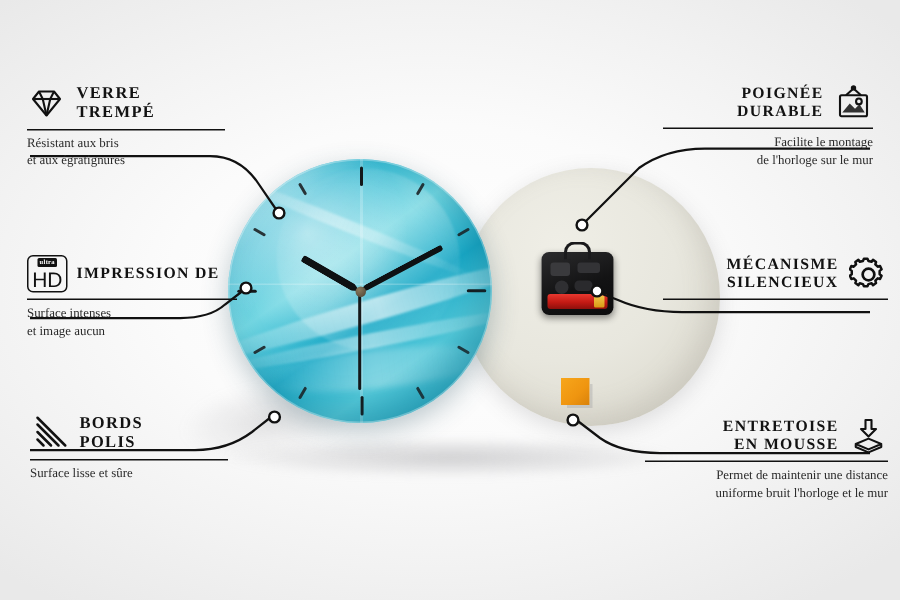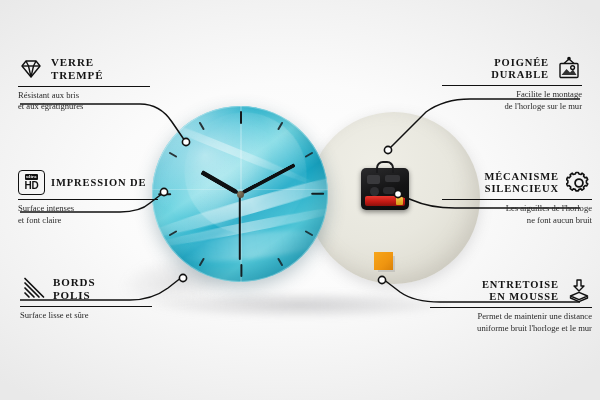--- a/index.html
+++ b/index.html
@@ -124,21 +124,21 @@
 
   .head{display:flex;align-items:center;gap:7px;}
   .right .head{justify-content:flex-end;}
   .ico{flex:0 0 auto;width:26px;height:26px;color:#111;}
   .ico svg{display:block;width:26px;height:26px;}
 
   .hd-badge{width:25px;height:23px;border:1.6px solid #111;border-radius:4px;
     display:flex;flex-direction:column;align-items:center;justify-content:center;line-height:1;}
   .hd-badge .u{font-size:4.4px;font-weight:bold;letter-spacing:.2px;background:#111;color:#fff;
     padding:.6px 1.6px;border-radius:1px;}
-  .hd-badge .h{font-size:10px;font-weight:bold;letter-spacing:-.2px;margin-top:.8px;font-family:"Liberation Sans",sans-serif;}
+  .hd-badge .h{font-size:14px;font-weight:normal;letter-spacing:-.2px;margin-top:.8px;font-family:"Liberation Sans",sans-serif;}
 
   svg.lines{position:absolute;inset:0;width:600px;height:400px;pointer-events:none;}
 </style>
 </head>
 <body>
 
 <div class="stage">
 
   <div class="floor-shadow2"></div>
   <div class="floor-shadow"></div>
@@ -238,21 +238,21 @@
           <span class="h">HD</span>
         </span>
       </span>
       <span class="cl-title">
         <span>IMPRESSION DE</span><br>
       </span>
     </div>
     <div class="cl-rule"></div>
     <div class="cl-desc">
       <span>Surface intenses</span><br>
-      <span>et font claire</span>
+      <span>et image aucun</span>
     </div>
   </div>
 
   <div class="callout left" style="left:20px;top:276px;width:132px;">
     <div class="head">
       <span class="ico">
         <svg viewBox="0 0 26 26">
             <g stroke="currentColor" stroke-width="1.7" stroke-linecap="round">
           <path d="M5 7 L19 21"></path>
               <path d="M5 12 L14 21"></path>
@@ -306,24 +306,20 @@
       <span class="ico">
         <svg viewBox="0 0 26 26">
             <g fill="none" stroke="currentColor" stroke-width="1.8" stroke-linejoin="round">
           <path d="M13 3.2 l2.3 .6 1 -1.4 2.2 1.6 -.5 1.7 1.7 1.7 1.7 -.5 1.1 2.4 -1.4 1.1 0 2.4 1.4 1.1 -1.1 2.4 -1.7 -.5 -1.7 1.7 .5 1.7 -2.2 1.6 -1 -1.4 -2.3 .6 -.7 1.6 -2.6 0 -.7 -1.6 -2.3 -.6 -1 1.4 -2.2 -1.6 .5 -1.7 -1.7 -1.7 -1.7 .5 -1.1 -2.4 1.4 -1.1 0 -2.4 -1.4 -1.1 1.1 -2.4 1.7 .5 1.7 -1.7 -.5 -1.7 2.2 -1.6 1 1.4 2.3 -.6 .7 -1.6 2.6 0 z" transform="scale(.92) translate(1.1,1.1)"></path>
           <circle cx="13" cy="13" r="3.9"></circle>
         </g>
           </svg>
       </span>
     </div>
     <div class="cl-rule"></div>
-    <div class="cl-desc">
-      <span>Les aiguilles de l'horloge</span><br>
-      <span>ne font aucun bruit</span>
-    </div>
   </div>
 
   <div class="callout right" style="right:8px;top:278px;width:162px;">
     <div class="head">
       <span class="cl-title">
         <span>ENTRETOISE</span><br>
         <span>EN MOUSSE</span>
       </span>
       <span class="ico">
         <svg viewBox="0 0 26 26">

